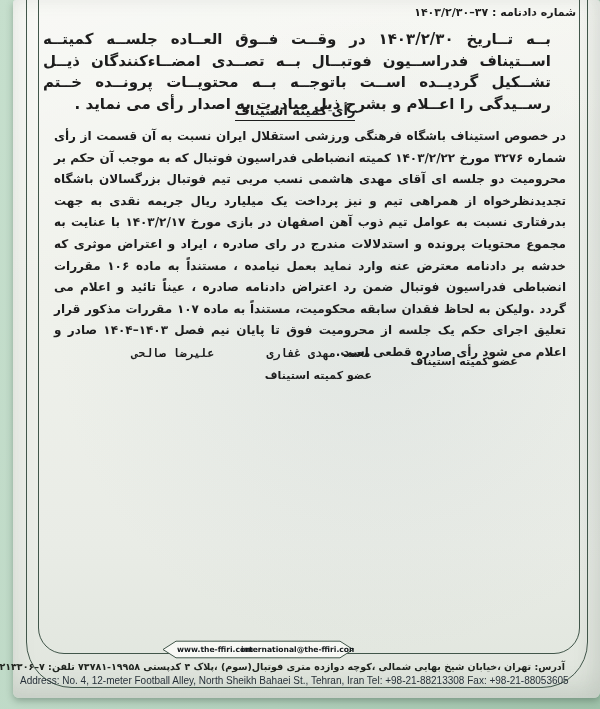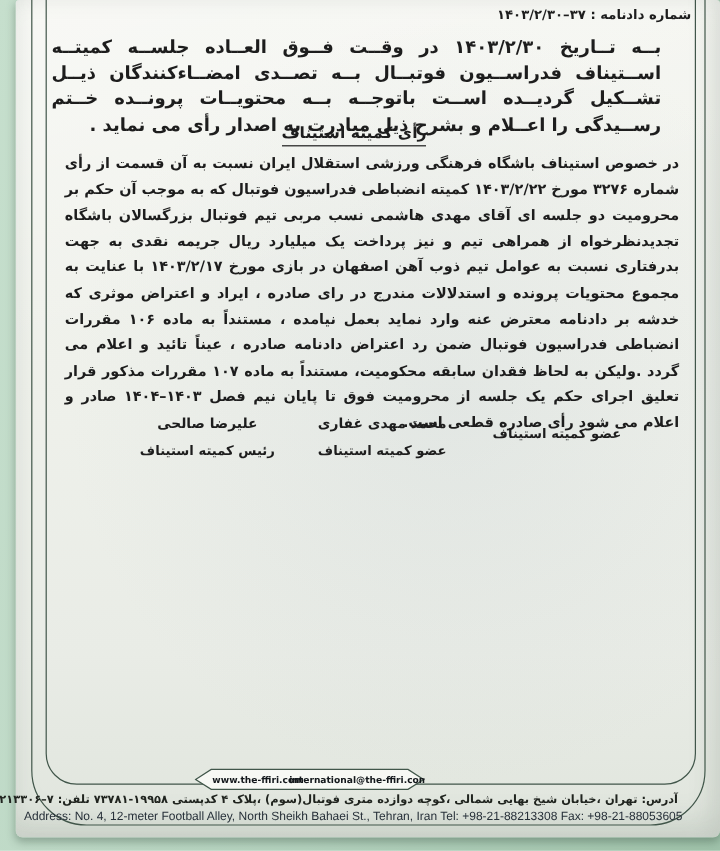--- a/index.html
+++ b/index.html
@@ -42,21 +42,21 @@
   }
   .verdict{
     position:absolute;top:126px;right:34px;width:512px;
     font-size:12px;font-weight:bold;line-height:21.6px;text-align:justify;margin-left:16px;
   }
   .signatures{
     position:absolute;top:346px;left:100px;right:63px;
     display:flex;justify-content:space-between;text-align:center;
   }
   .sig{width:150px;}
-  .sig .sig-name{font-size:11.5px;font-weight:bold;}
+  .sig .sig-name{font-size:11.5px;font-weight:bold;font-family:Liberation Mono, monospace;}
   .sig .sig-role{font-size:11px;font-weight:bold;margin-top:9px;}
   .ribbon{position:absolute;left:162px;top:640px;width:192px;height:19px;}
   .ribbon text{
     font-family:"DejaVu Sans","Liberation Sans",sans-serif;
     font-size:7.6px;font-weight:bold;fill:#14181c;
   }
   .addr-fa{
     position:absolute;top:661px;left:45px;right:35px;text-align:center;
     direction:rtl;font-size:9.5px;font-weight:bold;color:#20241f;white-space:nowrap;
   }
@@ -88,21 +88,20 @@
   <div class="signatures">
     <div class="sig">
       <div class="sig-role">عضو کمیته استیناف</div>
     </div>
     <div class="sig">
       <div class="sig-name">محمد مهدی غفاری</div>
       <div class="sig-role">عضو کمیته استیناف</div>
     </div>
     <div class="sig">
       <div class="sig-name">علیرضا صالحی</div>
-      <div class="sig-role">رئیس کمیته استیناف</div>
     </div>
   </div>
 
   <svg class="ribbon" viewBox="0 0 192 19">
     <polygon points="1,9.5 14,1.2 178,1.2 191,9.5 178,17.8 14,17.8" fill="#f7f8f4" stroke="#41564a" stroke-width="1"></polygon>
     <text x="53" y="12.4" text-anchor="middle">www.the-ffiri.com</text>
     <text x="137" y="12.4" text-anchor="middle">international@the-ffiri.com</text>
   </svg>
 
   <div class="addr-fa">آدرس: تهران ،خیابان شیخ بهایی شمالی ،کوچه دوازده متری فوتبال(سوم) ،پلاک ۴   کدپستی ۱۹۹۵۸-۷۳۷۸۱   تلفن: ۷–۸۸۲۱۳۳۰۶  نمابر: ۸۸۲۱۳۳۰۲</div>

